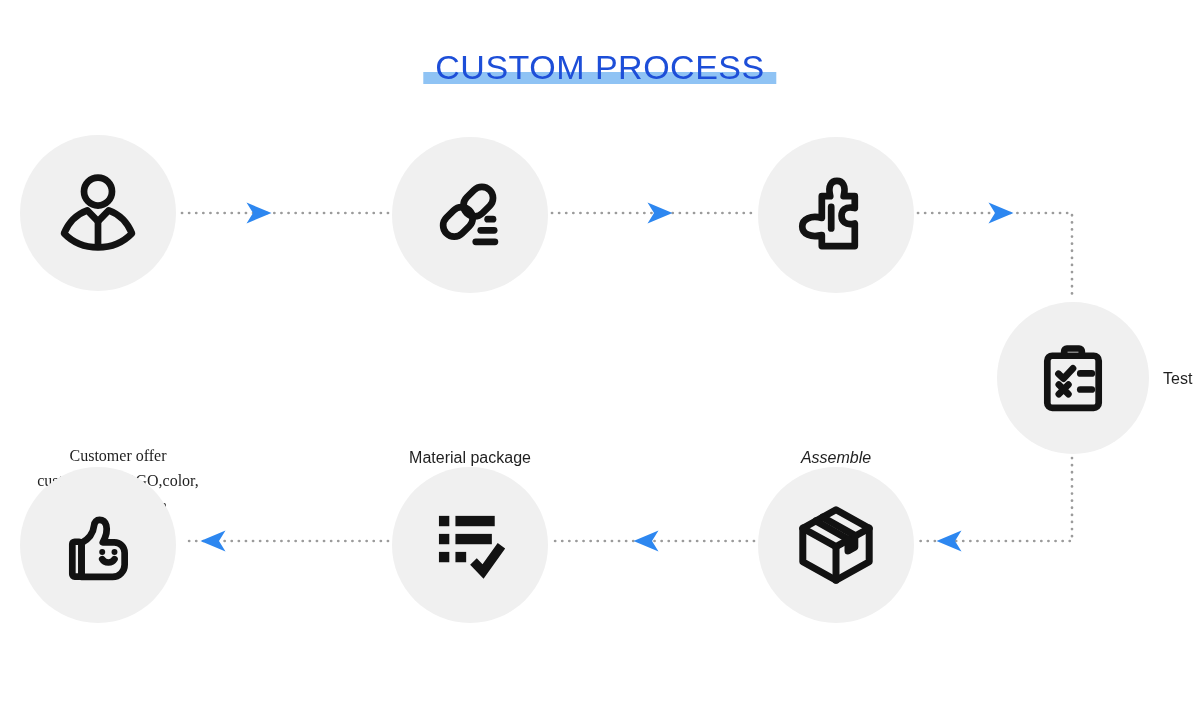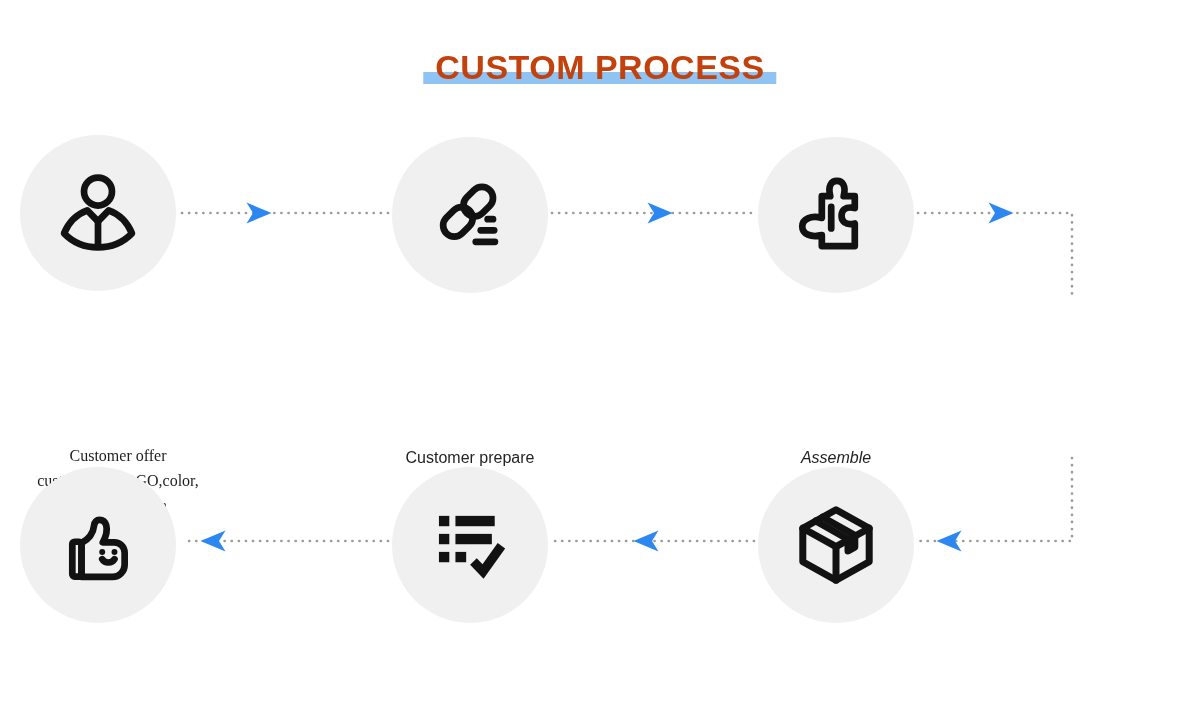--- a/index.html
+++ b/index.html
@@ -13,21 +13,21 @@
   html,body{margin:0;padding:0;background:#ffffff;}
   body{width:1200px;height:727px;overflow:hidden;font-family:"Liberation Sans",sans-serif;}
   .canvas{position:relative;width:1200px;height:727px;background:#ffffff;}
 
   
   .title-wrap{position:absolute;top:50px;left:0;width:100%;display:flex;justify-content:center;}
   .title-inner{position:relative;display:inline-block;}
   .title-bar{position:absolute;left:50%;transform:translateX(-50%);top:22px;height:12px;
              width:calc(100% + 24px);background:var(--title-highlight);z-index:0;}
   .title-text{position:relative;z-index:1;margin:0;font-size:34px;line-height:34px;
-              font-weight:700;color:#c2410c;letter-spacing:0.5px;}
+              font-weight:400;color:#1d4ed8;letter-spacing:0.5px;}
 
   
   .step{position:absolute;}
   .circle{width:156px;height:156px;border-radius:50%;background:var(--circle-fill);
           display:flex;align-items:center;justify-content:center;}
   .circle.small{width:152px;height:152px;}
   .ic{stroke:var(--icon-color);fill:none;stroke-width:3.5;stroke-linecap:round;stroke-linejoin:round;}
   .icf{fill:var(--icon-color);stroke:none;}
   .ic.thick{stroke-width:4.8;stroke-linecap:butt;stroke-linejoin:miter;}
 
@@ -98,33 +98,46 @@
   <div class="step pos-material">
     <div class="circle">
       <svg width="92" height="92" viewBox="0 0 48 48">
         <rect class="ic" x="9.2" y="21.8" width="17" height="11.6" rx="5.8" transform="rotate(-45 17.7 27.6)"></rect>
         <rect class="ic" x="19.8" y="11.2" width="17" height="11.6" rx="5.8" transform="rotate(-45 28.3 17)"></rect>
         <path class="ic" d="M33.2 26.2 h2.8"></path>
         <path class="ic" d="M29.6 32 h7"></path>
         <path class="ic" d="M27 38 h10"></path>
       </svg>
     </div>
-    <div class="step-label label-material">Customer prepare</div>
+    <div class="step-label label-material">Material package</div>
   </div>
 
   <div class="step pos-assemble">
     <div class="circle">
       <svg width="92" height="92" viewBox="0 0 48 48">
         <path class="ic" d="M16.6 14.2 L21 14.2 C19.6 8.6 21.7 6.2 24.5 6.2 C27.3 6.2 29.4 8.6 28 14.2 L33.8 14.2 L33.8 20.4 C28.7 19.2 26.9 21.7 26.9 24.4 C26.9 27.1 28.7 29.6 33.8 28.4 L33.8 40.2 L16.6 40.2 L16.6 34.5 C10.9 35.9 6.4 34 6.4 30 C6.4 26 10.9 24.1 16.6 25.5 Z"></path>
         <path class="ic" d="M21.5 19.8 V31"></path>
       </svg>
     </div>
     <div class="step-label label-assemble">Assemble</div>
   </div>
 
+  <div class="step pos-test">
+    <div class="circle small">
+      <svg width="92" height="92" viewBox="0 0 48 48">
+        <rect class="ic" x="10.6" y="12.4" width="26.8" height="27.2" rx="2.6"></rect>
+        <path class="ic" d="M19.4 12.4 V10 C19.4 9.2 20 8.6 20.8 8.6 H27.2 C28 8.6 28.6 9.2 28.6 10 V12.4"></path>
+        <path class="ic" d="M16.4 21.8 L19 24.3 L24 19"></path>
+        <path class="ic" d="M27.8 21.6 H33.8"></path>
+        <path class="ic" d="M16.6 27.4 L21.6 32.4 M21.6 27.4 L16.6 32.4"></path>
+        <path class="ic" d="M27.8 30 H33.8"></path>
+      </svg>
+    </div>
+    <div class="step-label label-test">Test</div>
+  </div>
 
   <div class="step pos-packing">
     <div class="circle">
       <svg width="96" height="96" viewBox="0 0 48 48">
         <path class="ic" d="M24 6.4 L40.6 15.6 V32.4 L24 41.6 L7.4 32.4 V15.6 Z"></path>
         <path class="ic" d="M7.4 15.6 L24 24.8 L40.6 15.6"></path>
         <path class="ic" d="M24 24.8 V41.6"></path>
         <path class="ic" d="M13.9 12 L30 21.1"></path>
         <path class="ic" d="M17.3 10.1 L33.4 19.2"></path>
         <path class="ic" d="M30 21.1 V27 L33.4 25.1 V19.2"></path>

